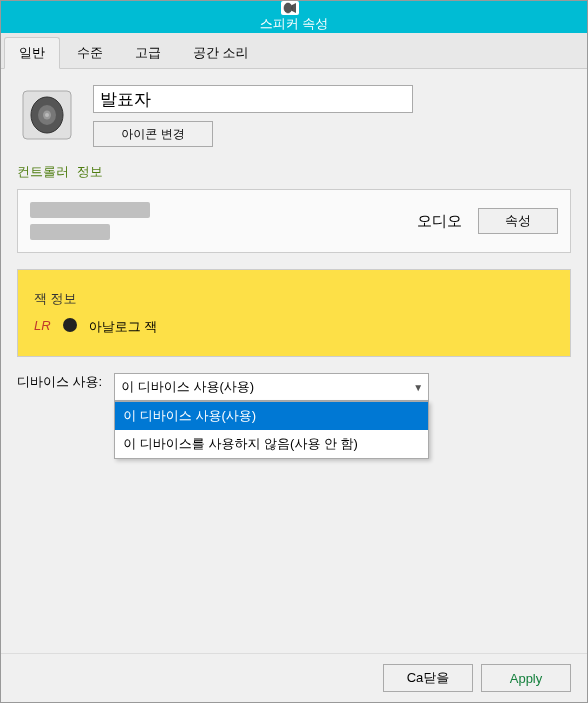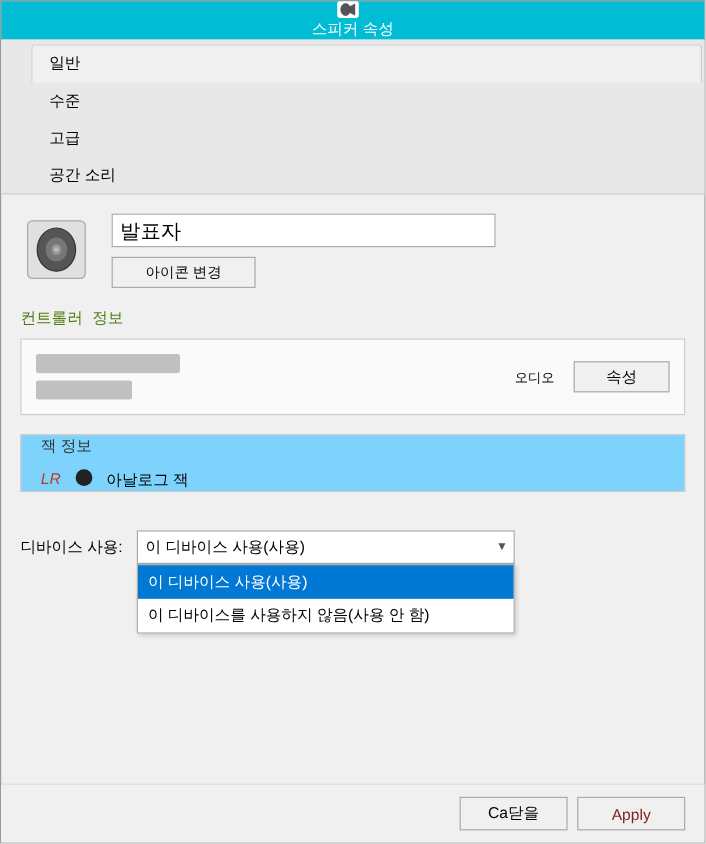--- a/index.html
+++ b/index.html
@@ -61,23 +61,22 @@
       align-items: center;
       justify-content: center;
       border-radius: 2px;
     }
 
     .tabs {
       display: flex;
       background: #e8e8e8;
       border-bottom: 1px solid #ccc;
       padding-top: 4px;
-      padding-left: 25px;
+      padding-left: 3px;
       flex-shrink: 0;
-      flex-direction: column;
     }
 
     .tab {
       padding: 6px 14px;
       cursor: pointer;
       border: 1px solid transparent;
       border-bottom: none;
       margin-right: 2px;
       background: transparent;
       border-radius: 3px 3px 0 0;
@@ -173,38 +172,38 @@
       height: 16px;
       background: #c0c0c0;
       border-radius: 2px;
     }
 
     .gray-bar.wide { width: 120px; }
     .gray-bar.narrow { width: 80px; }
 
     .audio-label {
       margin-left: 8px;
-      font-size: 11px;
+      font-size: 15px;
     }
 
     .properties-btn {
       width: 80px;
       height: 26px;
       border: 1px solid #aaa;
       background: #f0f0f0;
       cursor: pointer;
       font-size: 13px;
       margin-left: 16px;
     }
 
     .jack-section {
       border: 1px solid #ccc;
-      padding: 0 16px;
-      margin-bottom: 32px;
-      background: #7dd3fc;
+      padding: 20px 16px;
+      margin-bottom: 16px;
+      background: #fde047;
     }
 
     .jack-label {
       font-size: 13px;
       margin-bottom: 10px;
       color: #333;
     }
 
     .jack-info {
       display: flex;
@@ -224,21 +223,20 @@
       background: #222;
       border-radius: 50%;
     }
 
     .jack-type {
       font-size: 13px;
     }
 
     .device-row {
       display: flex;
-      align-items: center;
       margin-bottom: 8px;
       position: relative;
     }
 
     .device-label {
       font-size: 13px;
       margin-right: 12px;
       white-space: nowrap;
     }
 
@@ -304,21 +302,21 @@
     .bottom-btn {
       width: 90px;
       height: 28px;
       border: 1px solid #aaa;
       background: #f0f0f0;
       cursor: pointer;
       font-size: 13px;
     }
 
     .bottom-btn.apply {
-      color: #7f1d1d;
+      color: #15803d;
     }
   </style>
 </head>
 <body>
 
 <div class="window">
 
   <div class="title-bar">
     <div class="title-bar-icon">
       <svg width="14" height="14" viewBox="0 0 14 14">

